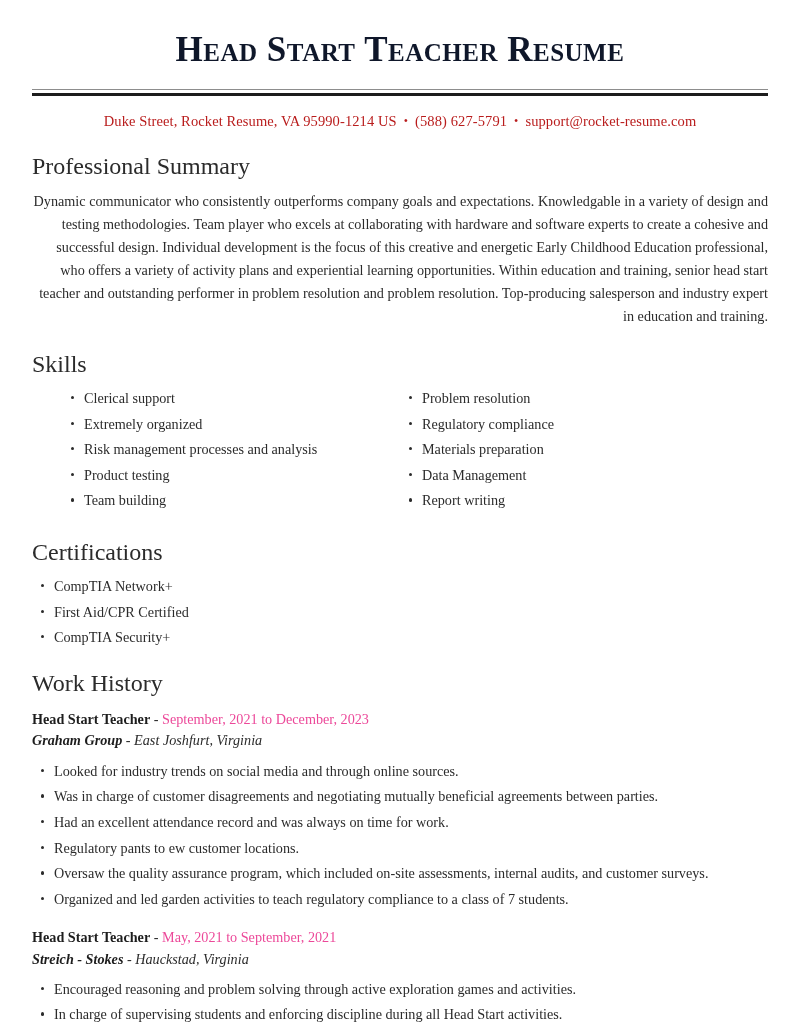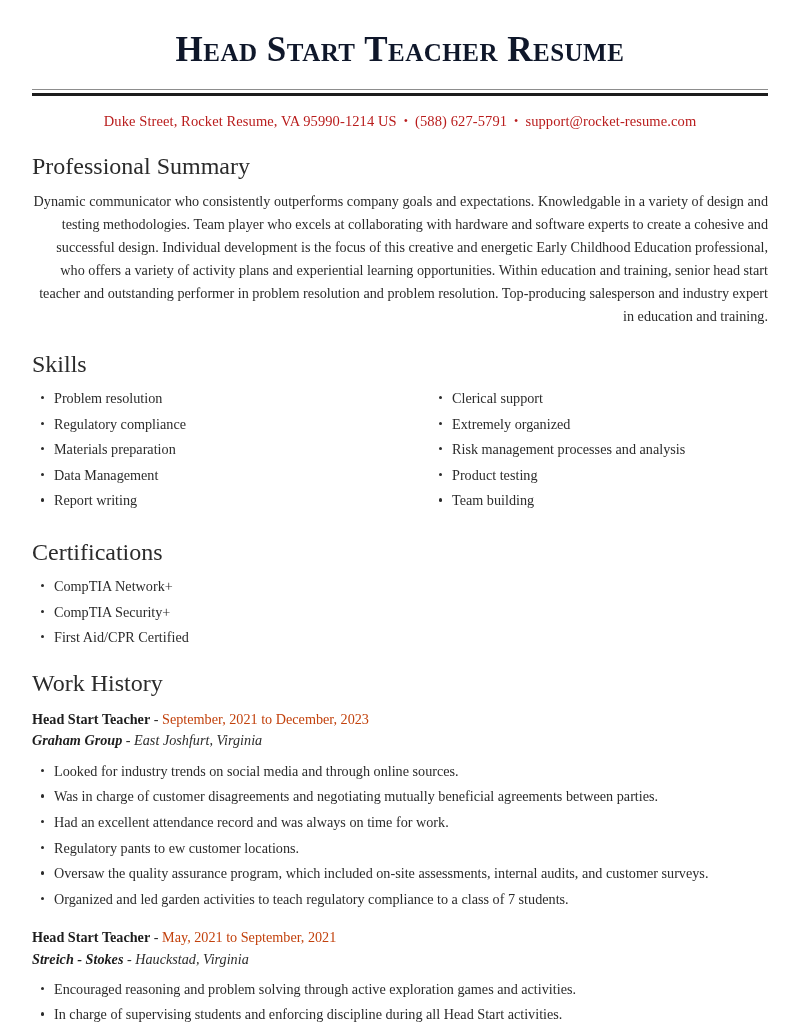--- a/index.html
+++ b/index.html
@@ -113,21 +113,21 @@
     color: #2b2b2b;
   }
   .job-title {
     font-weight: bold;
     color: #1d1d1d;
   }
   .job-dash {
     color: #2b2b2b;
   }
   .job-dates {
-    color: #c2410c;
+    color: #ec4899;
   }
   .job-line-2 {
     font-size: 14.2px;
     line-height: 1.5;
     color: #2b2b2b;
   }
   .job-company {
     font-weight: bold;
     font-style: italic;
     color: #1d1d1d;
@@ -157,47 +157,47 @@
   </div>
 
   <div class="section">
     <h2 class="section-heading">Professional Summary</h2>
     <p class="summary-text">Dynamic communicator who consistently outperforms company goals and expectations. Knowledgable in a variety of design and testing methodologies. Team player who excels at collaborating with hardware and software experts to create a cohesive and successful design. Individual development is the focus of this creative and energetic Early Childhood Education professional, who offers a variety of activity plans and experiential learning opportunities. Within education and training, senior head start teacher and outstanding performer in problem resolution and problem resolution. Top-producing salesperson and industry expert in education and training.</p>
   </div>
 
   <div class="section">
     <h2 class="section-heading">Skills</h2>
     <div class="skills-columns">
+      <div class="skills-col right">
+        <ul class="bullets">
+          <li>Clerical support</li>
+          <li>Extremely organized</li>
+          <li>Risk management processes and analysis</li>
+          <li>Product testing</li>
+          <li>Team building</li>
+        </ul>
+      </div>
       <div class="skills-col left">
         <ul class="bullets">
           <li>Problem resolution</li>
           <li>Regulatory compliance</li>
           <li>Materials preparation</li>
           <li>Data Management</li>
           <li>Report writing</li>
         </ul>
       </div>
-      <div class="skills-col right">
-        <ul class="bullets">
-          <li>Clerical support</li>
-          <li>Extremely organized</li>
-          <li>Risk management processes and analysis</li>
-          <li>Product testing</li>
-          <li>Team building</li>
-        </ul>
-      </div>
     </div>
   </div>
 
   <div class="section">
     <h2 class="section-heading">Certifications</h2>
     <ul class="bullets">
       <li>CompTIA Network+</li>
+      <li>First Aid/CPR Certified</li>
       <li>CompTIA Security+</li>
-      <li>First Aid/CPR Certified</li>
     </ul>
   </div>
 
   <div class="section">
     <h2 class="section-heading">Work History</h2>
 
     <div class="job">
       <div class="job-line-1">
         <span class="job-title">Head Start Teacher</span>
         <span class="job-dash">-</span>

